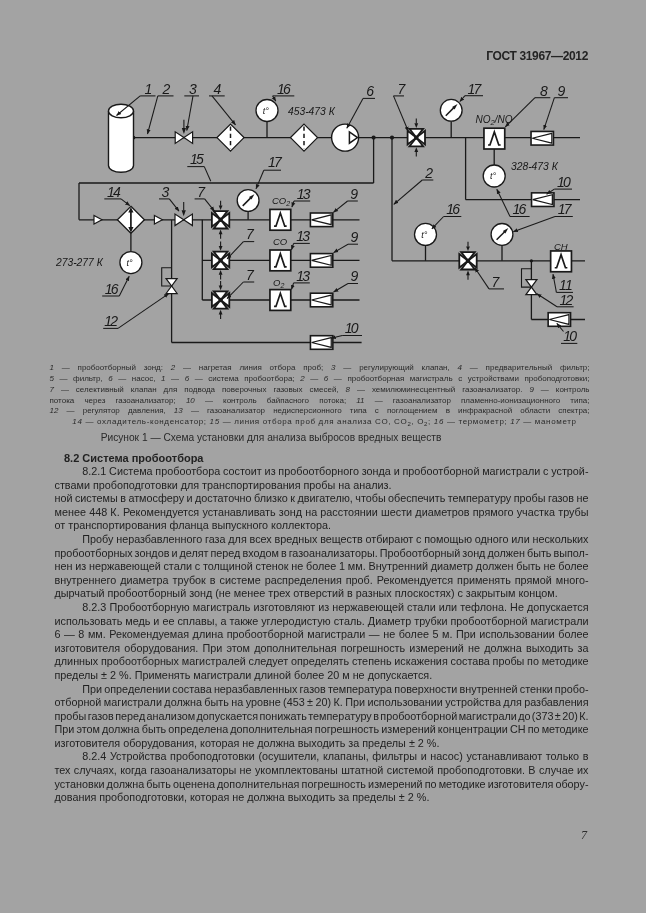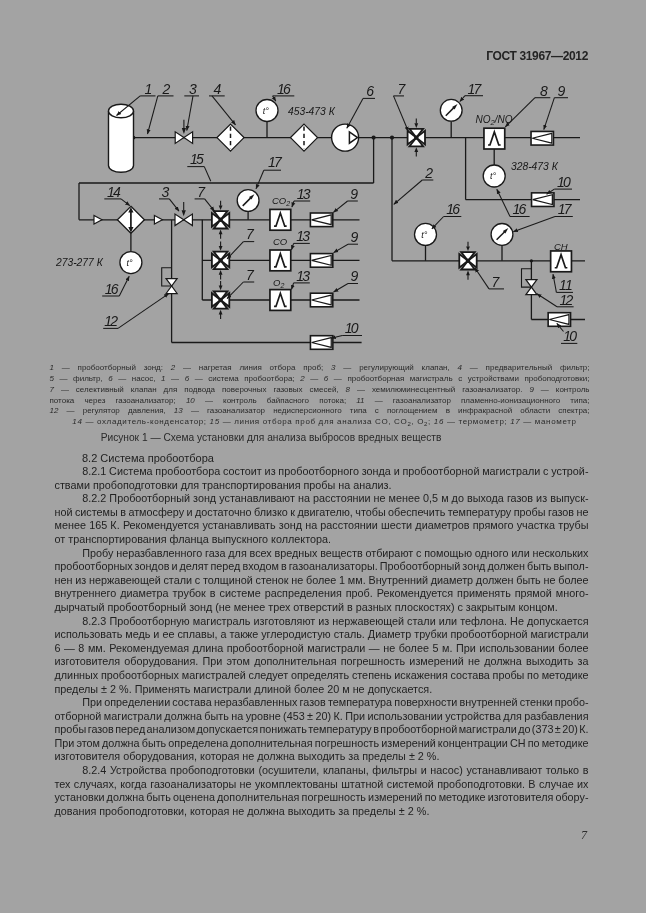--- a/index.html
+++ b/index.html
@@ -13,21 +13,21 @@
 .legend .j{text-align:justify;text-align-last:justify;height:10.9px;}
 .legend .c{text-align:center;height:10.9px;letter-spacing:0.65px;padding-left:10px;}
 .legend i{font-style:italic;}
 .legend sub{font-size:6px;vertical-align:-1.5px;line-height:0;}
 .cap{position:absolute;left:0;top:432.1px;width:526px;text-align:center;
   font-size:10.2px;color:#2a2a2a;margin-left:8px;}
 .bt{position:absolute;left:54.5px;top:465px;width:534px;font-size:10.8px;color:#222;}
 .bt div{height:13.6px;line-height:13.6px;white-space:nowrap;}
 .bt div.j{text-align:justify;text-align-last:justify;white-space:normal;}
 .bt .in{text-indent:27.8px;}
-.bh{position:absolute;left:82px;top:451.6px;font-size:11px;font-weight:normal;line-height:13.6px;color:#222;}
+.bh{position:absolute;left:64px;top:451.6px;font-size:11px;font-weight:bold;line-height:13.6px;color:#222;}
 .pg{position:absolute;left:581px;top:827.5px;font-size:12px;font-family:"Liberation Serif",serif;
   font-style:italic;color:#2e2e2e;}
 </style>
 </head>
 <body>
 <div id="page">
 <div class="hdr">ГОСТ 31967—2012</div>
 <svg id="dsvg" width="646" height="460" viewBox="0 0 646 460">
 <defs>
 <marker id="ah" markerWidth="7" markerHeight="6" refX="4.6" refY="3" orient="auto" markerUnits="userSpaceOnUse">
@@ -281,23 +281,22 @@
 <div class="j"><i>7</i> — селективный клапан для подвода поверочных газовых смесей, <i>8</i> — хемилюминесцентный газоанализатор. <i>9</i> — контроль</div>
 <div class="j">потока через газоанализатор; <i>10</i> — контроль байпасного потока; <i>11</i> — газоанализатор пламенно-ионизационного типа;</div>
 <div class="j"><i>12</i> — регулятор давления, <i>13</i> — газоанализатор недисперсионного типа с поглощением в инфракрасной области спектра;</div>
 <div class="c"><i>14</i> — охладитель-конденсатор; <i>15</i> — линия отбора проб для анализа CO, CO<sub>2</sub>, O<sub>2</sub>; <i>16</i> — термометр; <i>17</i> — манометр</div>
 </div>
 <div class="cap">Рисунок 1 — Схема установки для анализа выбросов вредных веществ</div>
 <div class="bh">8.2 Система пробоотбора</div>
 <div class="bt">
 <div class="j in" style="word-spacing:-0.28px">8.2.1 Система пробоотбора состоит из пробоотборного зонда и пробоотборной магистрали с устрой-</div>
 <div>ствами пробоподготовки для транспортирования пробы на анализ.</div>
-<div class="j in">8.2.2 Пробоотборный зонд устанавливают на расстоянии не менее 0,5 м до выхода газов из выпуск-</div>
 <div class="j" style="word-spacing:-0.61px">ной системы в атмосферу и достаточно близко к двигателю, чтобы обеспечить температуру пробы газов не</div>
-<div class="j">менее 165 К. Рекомендуется устанавливать зонд на расстоянии шести диаметров прямого участка трубы</div>
+<div class="j">менее 448 К. Рекомендуется устанавливать зонд на расстоянии шести диаметров прямого участка трубы</div>
 <div>от транспортирования фланца выпускного коллектора.</div>
 <div class="j in" style="word-spacing:-0.29px">Пробу неразбавленного газа для всех вредных веществ отбирают с помощью одного или нескольких</div>
 <div class="j" style="word-spacing:-1.06px">пробоотборных зондов и делят перед входом в газоанализаторы. Пробоотборный зонд должен быть выпол-</div>
 <div class="j" style="word-spacing:-0.27px">нен из нержавеющей стали с толщиной стенок не более 1 мм. Внутренний диаметр должен быть не более</div>
 <div class="j">внутреннего диаметра трубок в системе распределения проб. Рекомендуется применять прямой много-</div>
 <div>дырчатый пробоотборный зонд (не менее трех отверстий в разных плоскостях) с закрытым концом.</div>
 <div class="j in">8.2.3 Пробоотборную магистраль изготовляют из нержавеющей стали или тефлона. Не допускается</div>
 <div class="j" style="word-spacing:-0.1px">использовать медь и ее сплавы, а также углеродистую сталь. Диаметр трубки пробоотборной магистрали</div>
 <div class="j">6 — 8 мм. Рекомендуемая длина пробоотборной магистрали — не более 5 м. При использовании более</div>
 <div class="j">изготовителя оборудования. При этом дополнительная погрешность измерений не должна выходить за</div>

